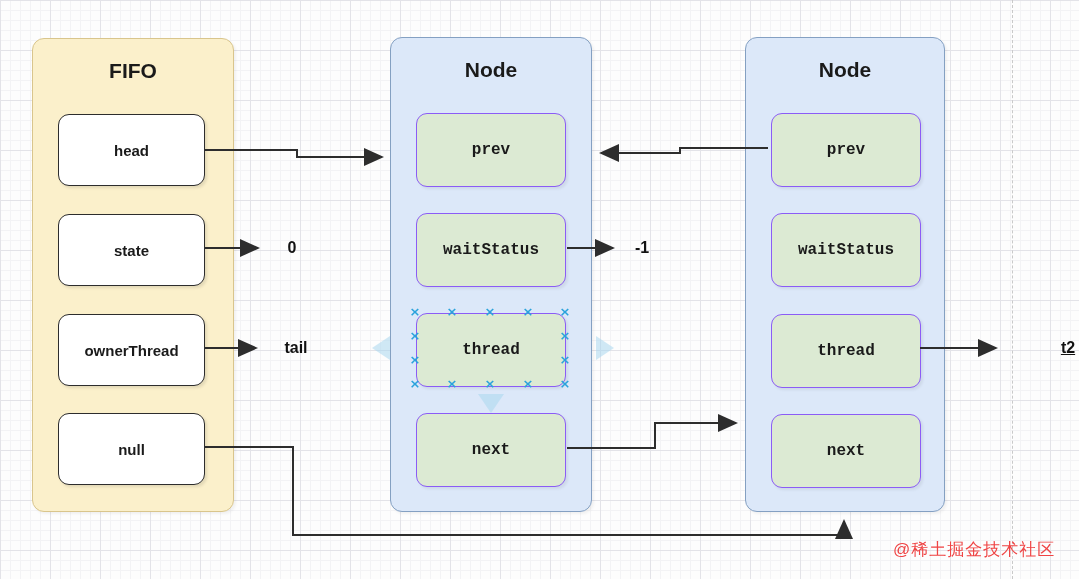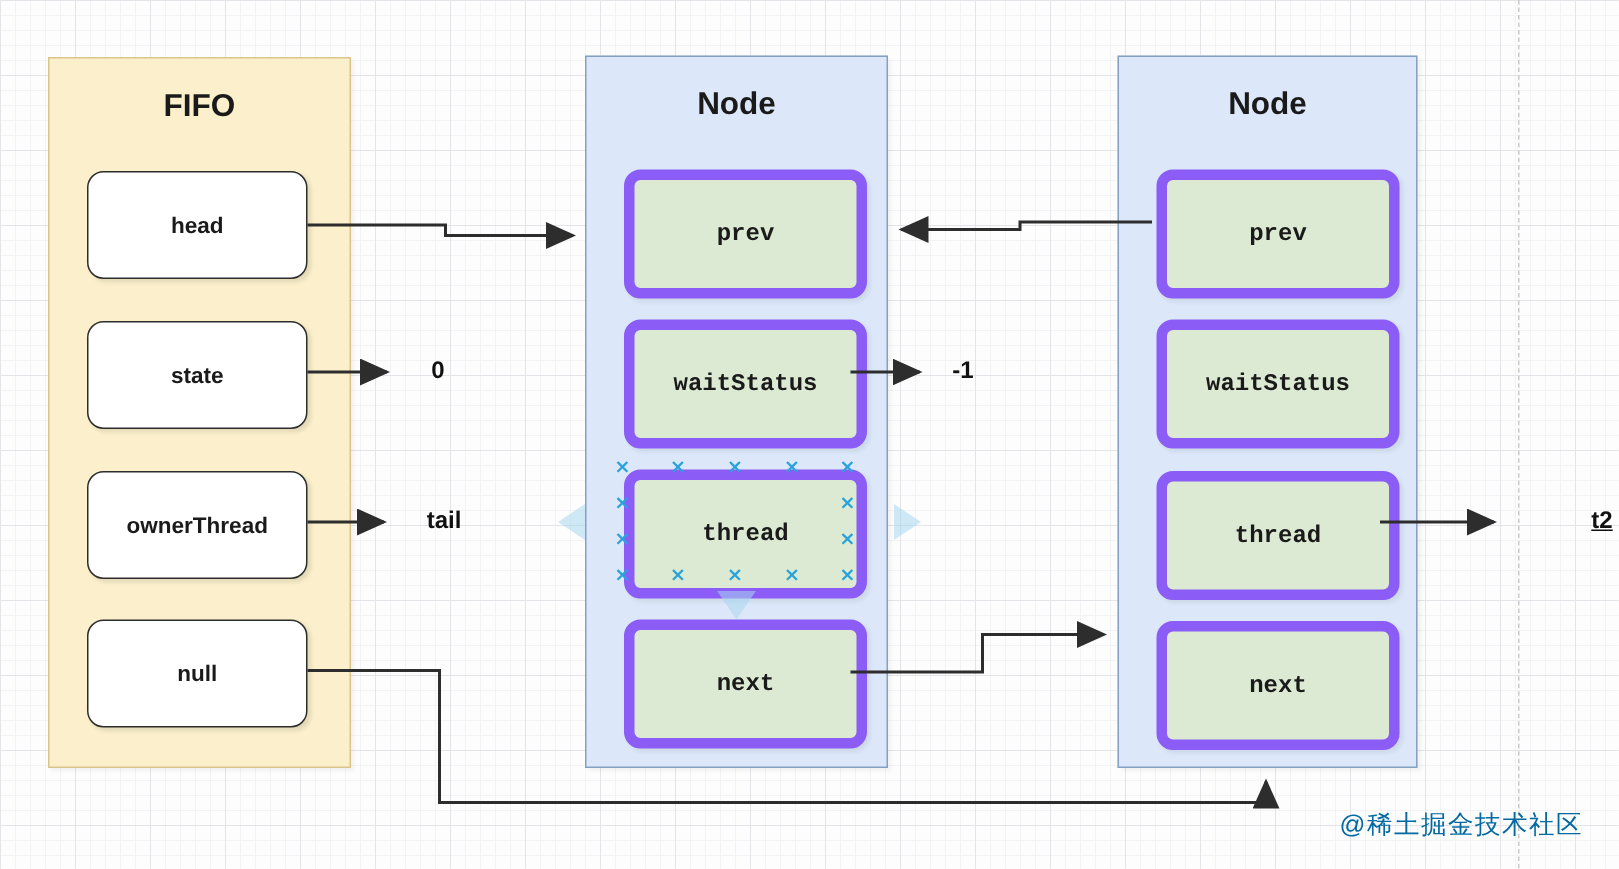--- a/index.html
+++ b/index.html
@@ -12,21 +12,21 @@
       linear-gradient(90deg, #e3e3e8 1px, transparent 1px),
       linear-gradient(#f3f3f5 1px, transparent 1px),
       linear-gradient(90deg, #f3f3f5 1px, transparent 1px);
     background-size:50px 50px,50px 50px,10px 10px,10px 10px;
   }
   .page-guide{
     position:absolute;left:1012px;top:0;width:0;height:579px;
     border-left:1px dashed #c9c9c9;
   }
   .container{
-    position:absolute;border-radius:0;
+    position:absolute;border-radius:12px;
     box-shadow:2px 2px 3px rgba(0,0,0,0.05);
   }
   .container.fifo{
     left:32px;top:38px;width:200px;height:472px;
     background:#fbf0cb;border:1px solid #d9c58c;
   }
   .container.node1{
     left:390px;top:37px;width:200px;height:473px;
     background:#dce8f9;border:1px solid #84a0c2;
   }
@@ -43,21 +43,21 @@
     border-radius:11px;font-weight:bold;color:#1a1a1a;text-align:right;
   }
   .cell.white{
     left:25px;width:145px;height:70px;
     background:#ffffff;border:1.5px solid #2d2d2d;
     font-size:15px;
     box-shadow:2px 2px 3px rgba(0,0,0,0.10);
   }
   .cell.green{
     left:25px;width:148px;height:72px;
-    background:#dcead3;border:7px solid #8b5cf6;
+    background:#dcead3;border:1px solid #8b5cf6;
     font-family:"Liberation Mono", monospace;font-size:16px;
     box-shadow:2px 2px 3px rgba(0,0,0,0.07);
   }
   .value-label{
     position:absolute;transform:translate(-50%,-50%);
     font-size:16px;font-weight:bold;color:#111;white-space:nowrap;
   }
   svg.connectors{position:absolute;left:0;top:0;pointer-events:none;}
   svg.connectors path{pointer-events:stroke;}
   
@@ -81,21 +81,21 @@
     border-top:12px solid transparent;border-bottom:12px solid transparent;
     border-right:18px solid #a9d7ee;
   }
   .dir-arrow.right{
     left:596px;top:336px;
     border-top:12px solid transparent;border-bottom:12px solid transparent;
     border-left:18px solid #a9d7ee;
   }
   .watermark{
     position:absolute;left:893px;top:538px;width:160px;text-align:left;
-    font-size:17px;color:#0369a1;letter-spacing:1px;white-space:nowrap;
+    font-size:17px;color:#ef4444;letter-spacing:1px;white-space:nowrap;
   }
 </style>
 </head>
 <body>
 
 <div class="page-guide"></div>
 
 <div class="container fifo">
   <div class="container-title">FIFO</div>
   <div class="cell white" style="top:75px;">

